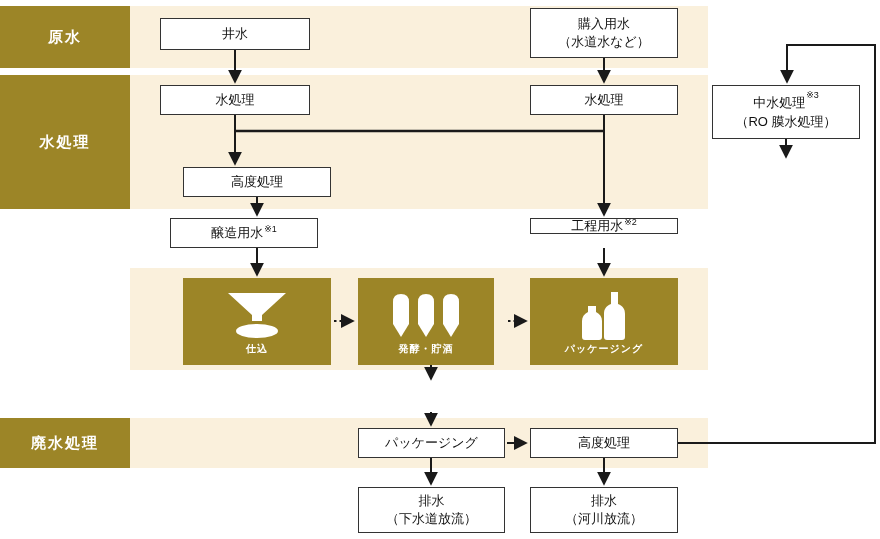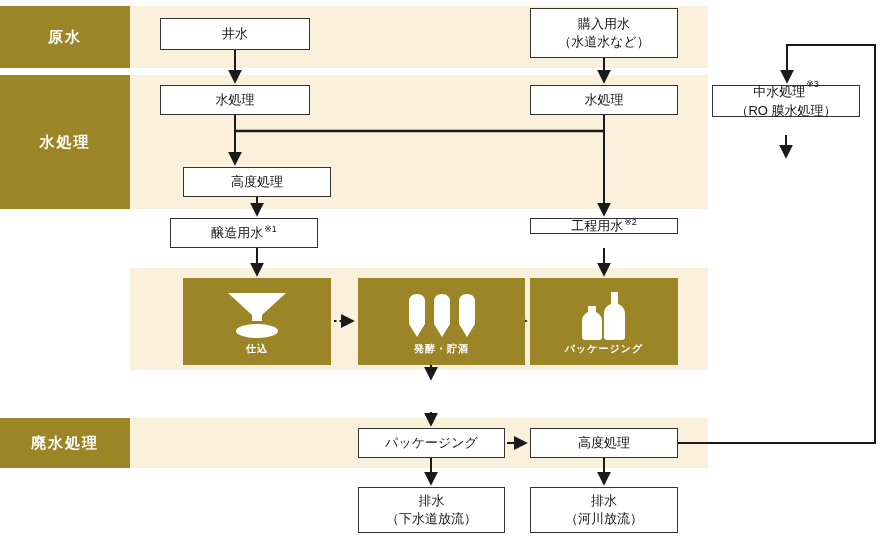--- a/index.html
+++ b/index.html
@@ -133,21 +133,21 @@
   <div class="proc" style="left:183px;top:278px;width:148px;height:87px">
     <div class="icon">
       <svg width="62" height="50" viewBox="0 0 62 50">
         <polygon points="2,2 60,2 36,24 36,30 26,30 26,24" fill="#fff"></polygon>
         <ellipse cx="31" cy="40" rx="21" ry="7" fill="#fff"></ellipse>
       </svg>
     </div>
     <div class="proc-label">仕込</div>
   </div>
 
-  <div class="proc" style="left:358px;top:278px;width:167px;height:87px">
+  <div class="proc" style="left:358px;top:278px;width:136px;height:87px">
     <div class="icon">
       <svg width="70" height="48" viewBox="0 0 70 48">
         <path d="M2,10 Q2,2 10,2 Q18,2 18,10 L18,32 L10,45 L2,32 Z" fill="#fff"></path>
         <path d="M27,10 Q27,2 35,2 Q43,2 43,10 L43,32 L35,45 L27,32 Z" fill="#fff"></path>
         <path d="M52,10 Q52,2 60,2 Q68,2 68,10 L68,32 L60,45 L52,32 Z" fill="#fff"></path>
       </svg>
     </div>
     <div class="proc-label">発酵・貯酒</div>
   </div>
 
@@ -161,20 +161,20 @@
     <div class="proc-label">パッケージング</div>
   </div>
 
   <div class="box" style="left:358px;top:428px;width:147px;height:30px">パッケージング</div>
   <div class="box" style="left:530px;top:428px;width:148px;height:30px">高度処理</div>
   <div class="box pre" style="left:358px;top:487px;width:147px;height:46px">排水
 （下水道放流）</div>
   <div class="box pre" style="left:530px;top:487px;width:148px;height:46px">排水
 （河川放流）</div>
 
-  <div class="box" style="left:712px;top:85px;width:148px;height:32px">
+  <div class="box" style="left:712px;top:85px;width:148px;height:54px">
     <div>
       <div><span>中水処理</span><sup>※3</sup></div>
       <div>（RO 膜水処理）</div>
     </div>
   </div>
 
 </div>
 
 </body></html>

